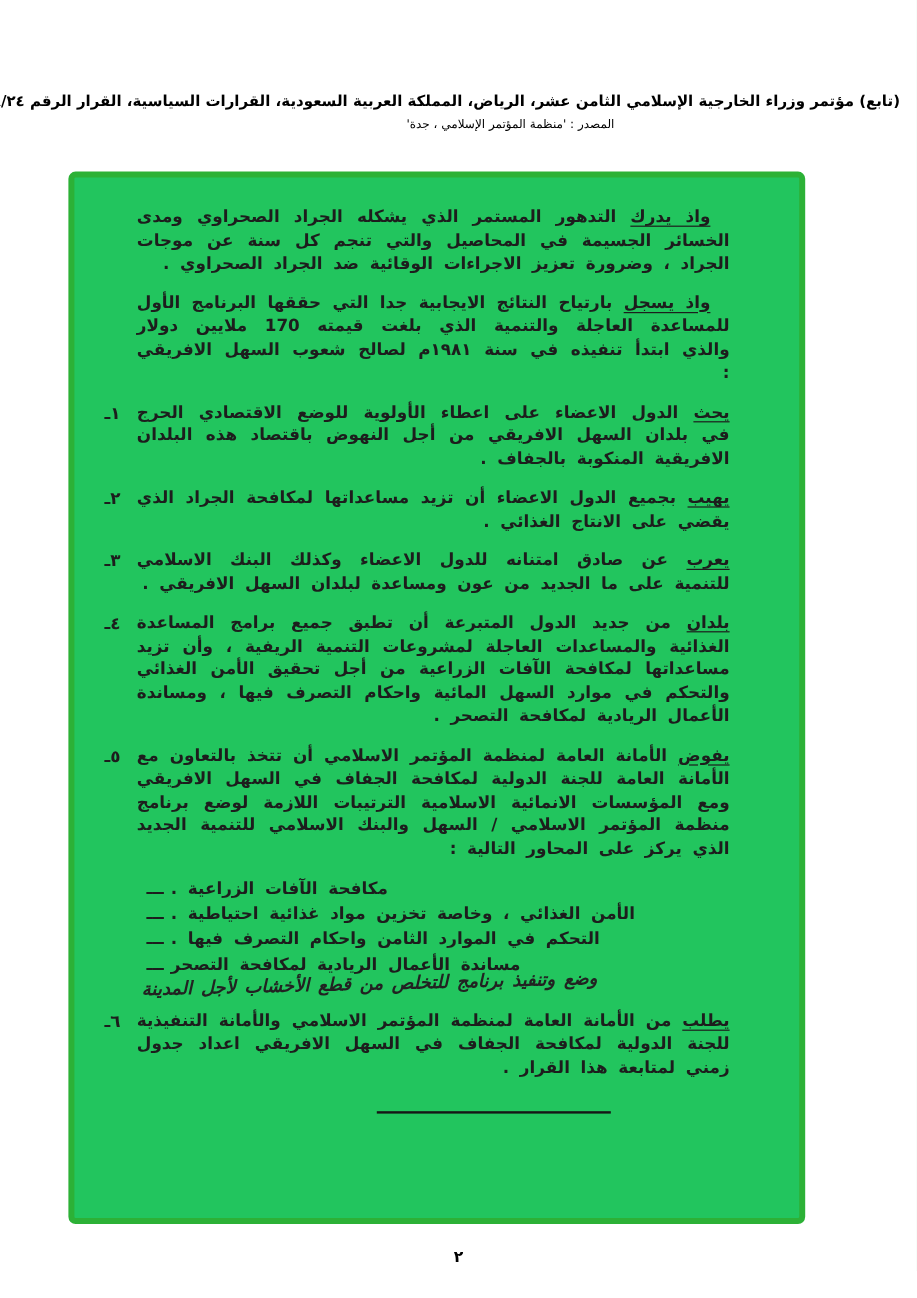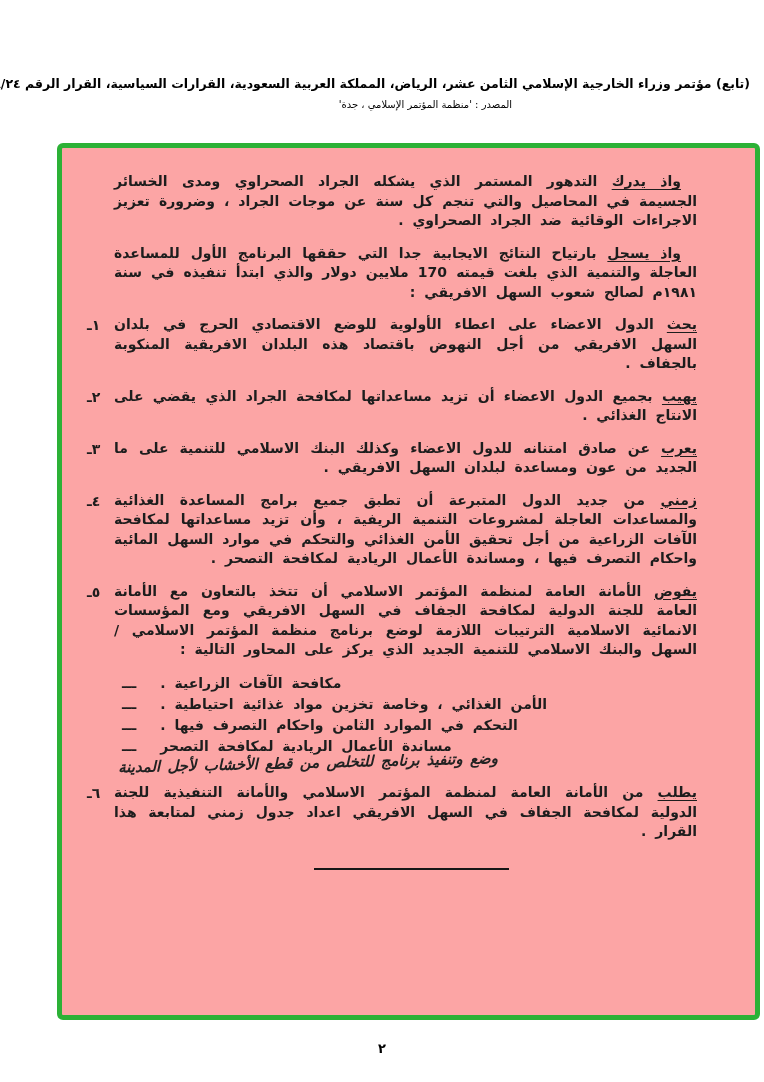--- a/index.html
+++ b/index.html
@@ -17,24 +17,24 @@
     font-size:12.5px; font-weight:bold; color:#000;
     white-space:nowrap;
   }
   .header-source {
     position:absolute; top:99px; right:252px;
     direction:rtl;
     font-size:10px; font-weight:normal; color:#000;
   }
   .doc-box {
     position:absolute; left:57px; top:143px;
-    width:703px; height:877px;
+    width:614px; height:877px;
     border:5px solid #2cb136;
     border-radius:6px;
-    background:#fca5a5;
+    background:#22c55e;
     overflow:hidden;
   }
   .doc-content {
     padding:24px 58px 0 52px;
     direction:rtl;
     font-size:14px; font-weight:bold;
     line-height:19.5px;
     letter-spacing:0.3px; word-spacing:4px;
     color:#1d1d1d;
   }
@@ -45,21 +45,21 @@
   .pre-indent { text-indent:16px; }
   .lead { text-decoration:underline; text-underline-offset:3px; }
   .item { position:relative; }
   .num {
     position:absolute; left:-27px; top:1px;
     direction:ltr; font-weight:bold;text-align:right;
   }
   .sub-list { margin:0 48px 12px 0; padding-left:0; direction:ltr; }
   .sub-item {
     display:flex; direction:ltr; justify-content:flex-start;
-    gap:24px; line-height:20px; margin:0 0 1px 8px;
+    gap:6px; line-height:20px; margin:0 0 1px 8px;
   }
   .dash { color:#1d1d1d; }
   .sub-text { direction:rtl; unicode-bidi:isolate; }
   .handwritten {
     direction:rtl; text-align:left;
     font-size:15px; font-weight:600; font-style:italic;
     letter-spacing:0; word-spacing:2px;
     transform:rotate(-1.4deg);
     margin:-5px 0 3px 4px;
     color:#222;
@@ -111,21 +111,21 @@
     <div class="item">
       <span class="num">٣ـ</span>
       <p class="para">
         <span class="lead">يعرب</span><span> عن صادق امتنانه للدول الاعضاء وكذلك البنك الاسلامي للتنمية على ما الجديد من عون ومساعدة لبلدان السهل الافريقي .</span>
       </p>
     </div>
 
     <div class="item">
       <span class="num">٤ـ</span>
       <p class="para">
-        <span class="lead">زمني</span><span> من جديد الدول المتبرعة أن تطبق جميع برامج المساعدة الغذائية والمساعدات العاجلة لمشروعات التنمية الريفية ، وأن تزيد مساعداتها لمكافحة الآفات الزراعية من أجل تحقيق الأمن الغذائي والتحكم في موارد السهل المائية واحكام التصرف فيها ، ومساندة الأعمال الريادية لمكافحة التصحر .</span>
+        <span class="lead">بلدان</span><span> من جديد الدول المتبرعة أن تطبق جميع برامج المساعدة الغذائية والمساعدات العاجلة لمشروعات التنمية الريفية ، وأن تزيد مساعداتها لمكافحة الآفات الزراعية من أجل تحقيق الأمن الغذائي والتحكم في موارد السهل المائية واحكام التصرف فيها ، ومساندة الأعمال الريادية لمكافحة التصحر .</span>
       </p>
     </div>
 
     <div class="item">
       <span class="num">٥ـ</span>
       <p class="para">
         <span class="lead">يفوض</span><span> الأمانة العامة لمنظمة المؤتمر الاسلامي أن تتخذ بالتعاون مع الأمانة العامة للجنة الدولية لمكافحة الجفاف في السهل الافريقي ومع المؤسسات الانمائية الاسلامية الترتيبات اللازمة لوضع برنامج منظمة المؤتمر الاسلامي / السهل والبنك الاسلامي للتنمية الجديد الذي يركز على المحاور التالية :</span>
       </p>
     </div>
 

